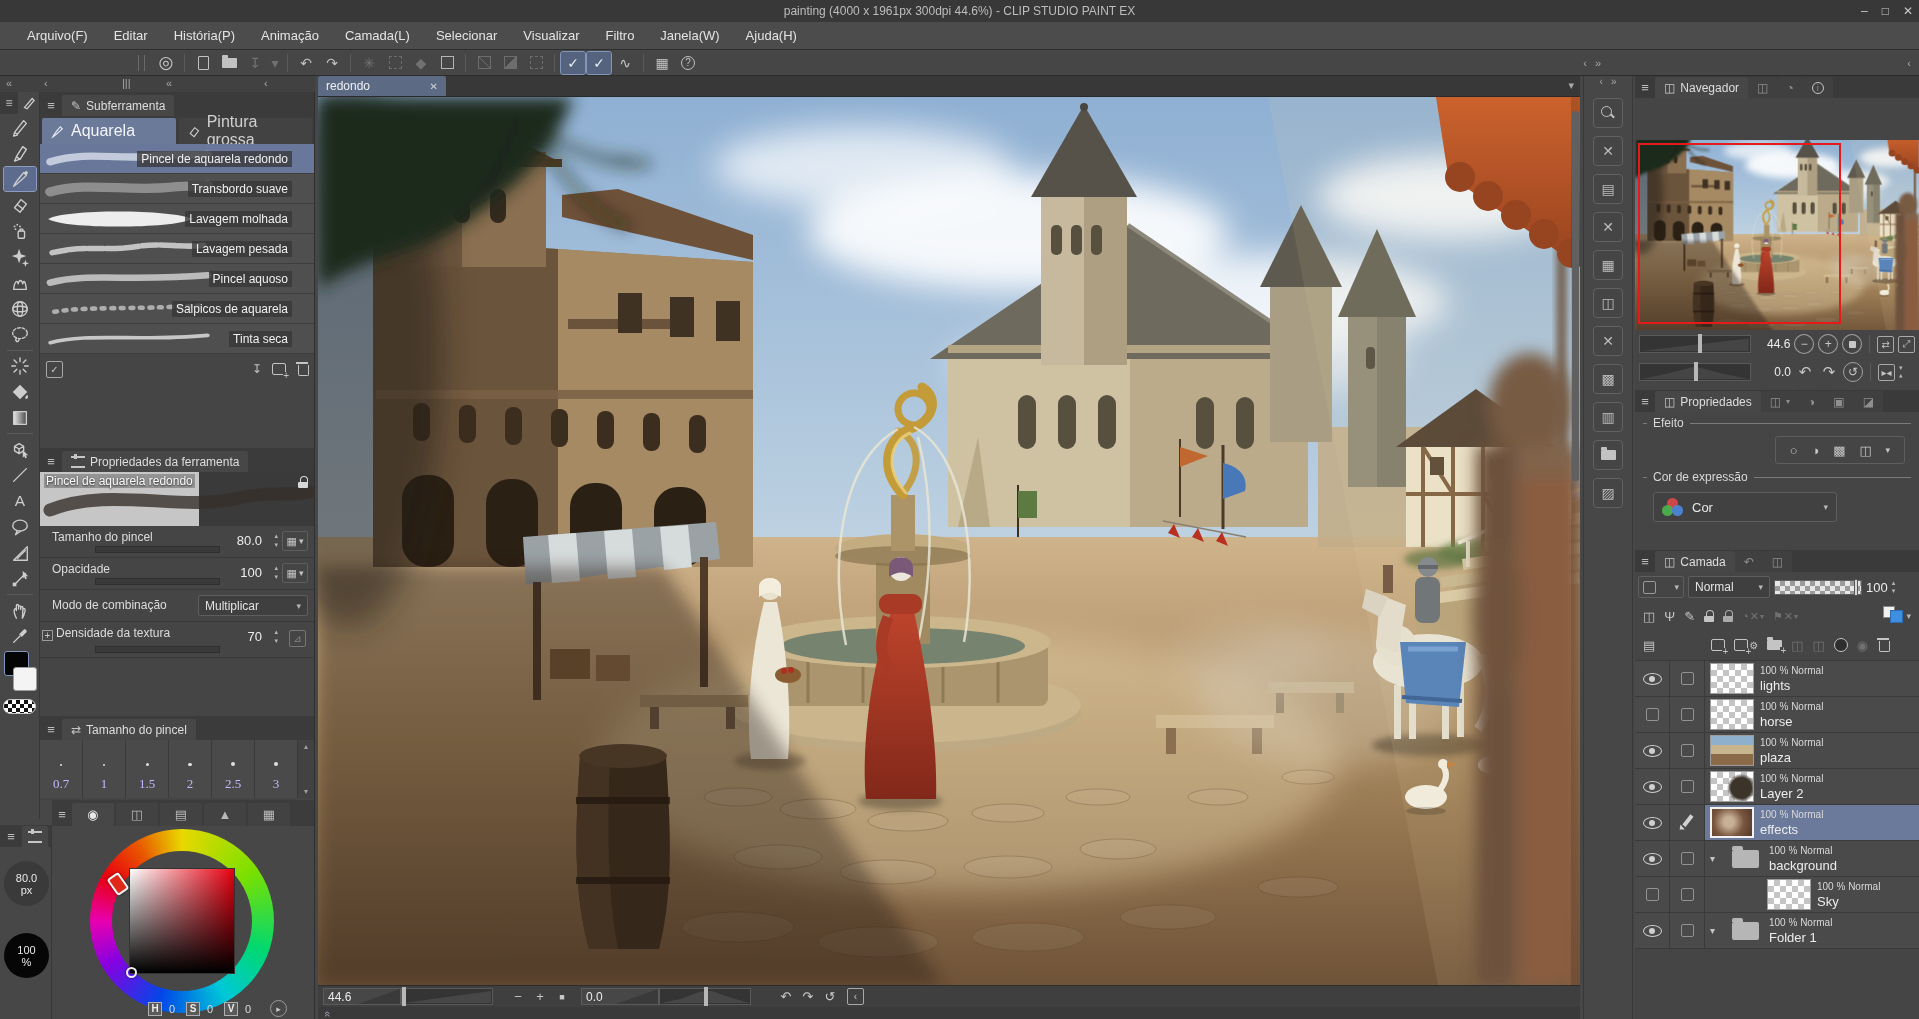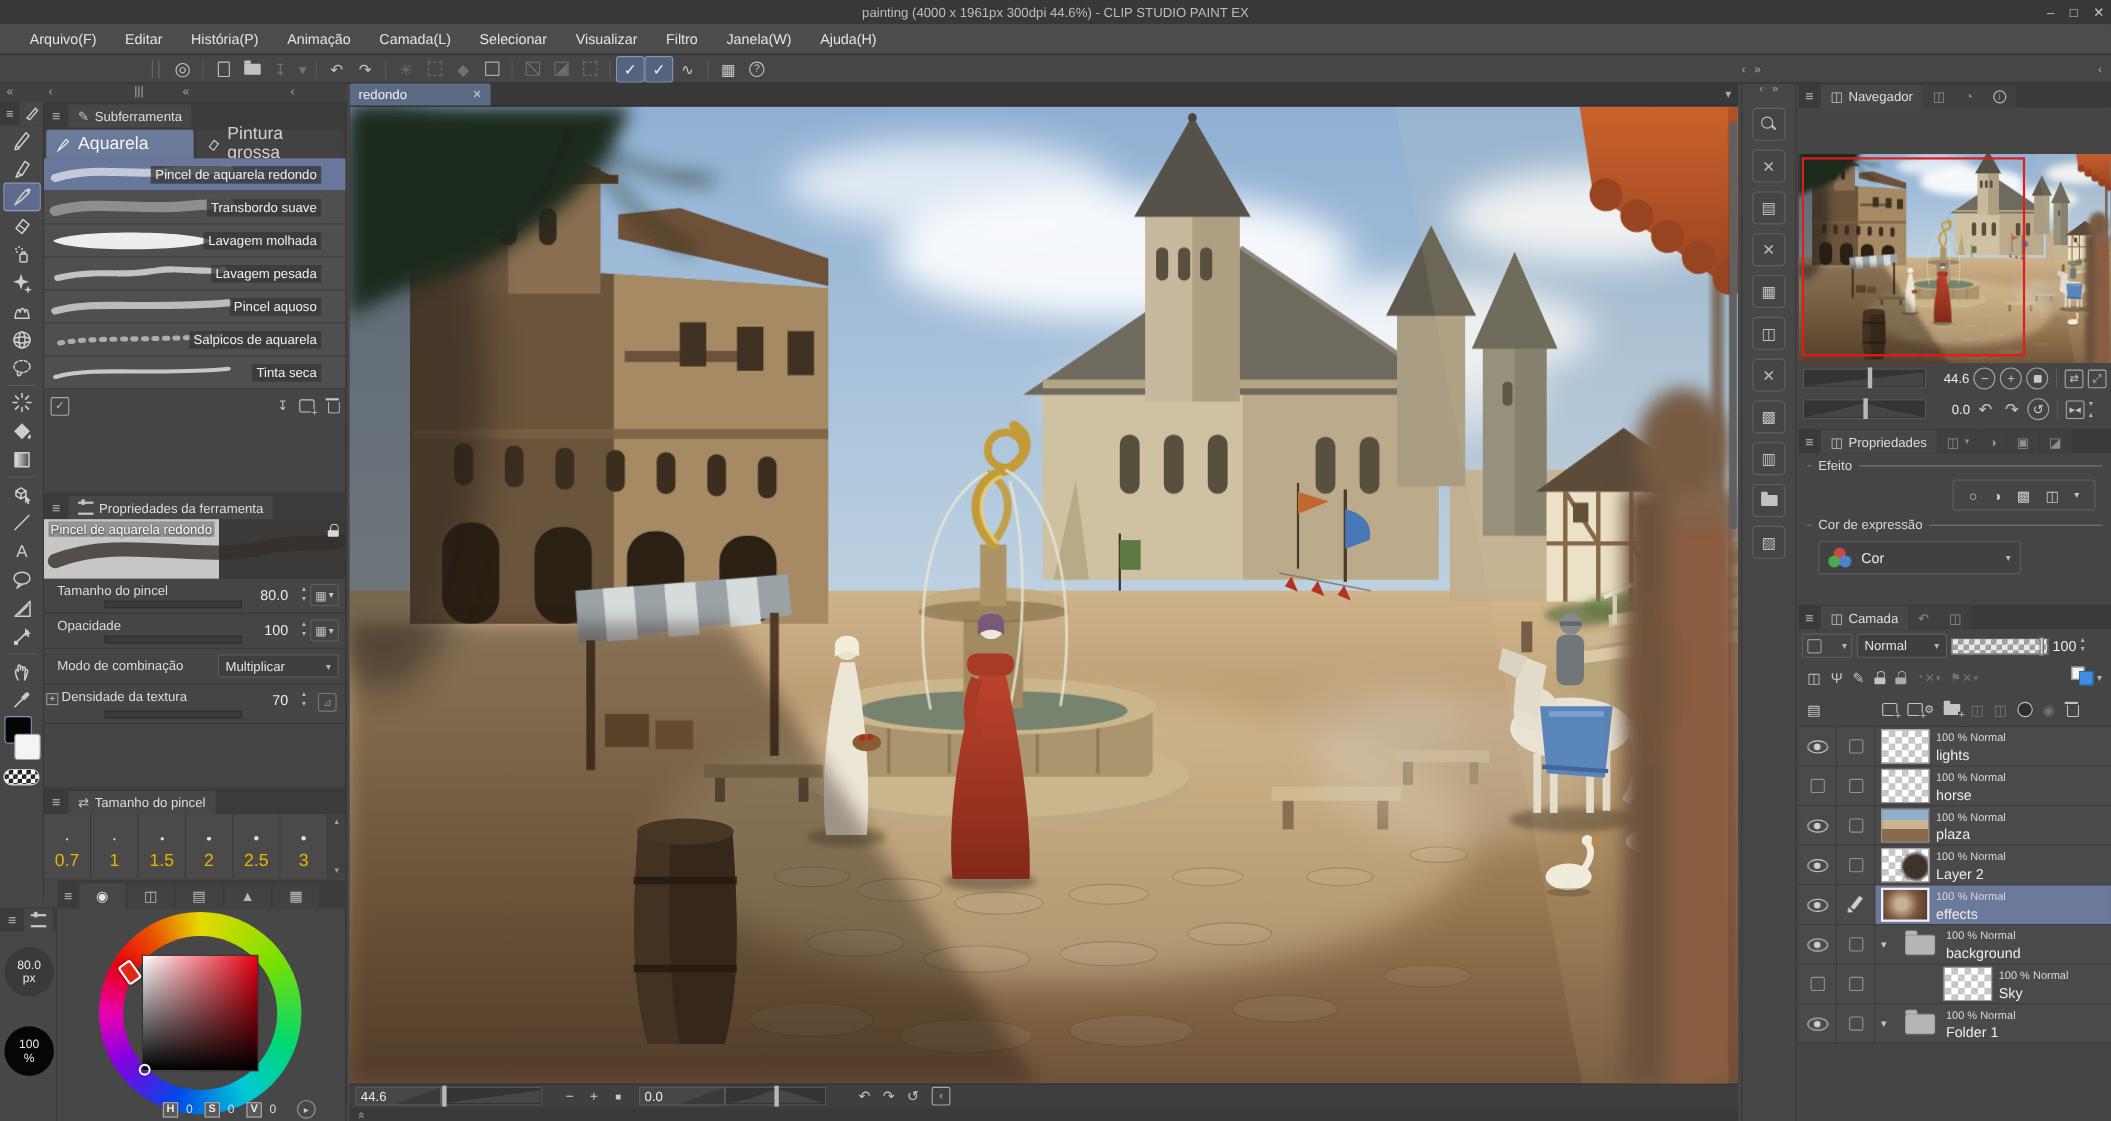--- a/index.html
+++ b/index.html
@@ -92,21 +92,21 @@
   #tpfoot { height:26px; display:flex; align-items:center; justify-content:flex-end; gap:12px; padding-right:14px; color:#c2c2c2; }
   .magicon { position:relative; width:14px; height:14px; }
   .magicon::before{ content:""; position:absolute; left:0; top:0; width:9px; height:9px; border:1.6px solid #c2c2c2; border-radius:50%; }
   .magicon::after{ content:""; position:absolute; left:9px; top:9px; width:5px; height:1.8px; background:#c2c2c2; transform:rotate(45deg); }
 
   
   #brushsize { position:absolute; left:40px; top:716px; width:275px; height:84px; background:#454545; border-right:1px solid #2f2f2f; }
   #presets { display:flex; height:58px; background:#4a4a4a; }
   .pcell { width:43px; border-right:1px solid #3a3a3a; display:flex; flex-direction:column; align-items:center; justify-content:flex-end; padding-bottom:6px; gap:10px; }
   .pdot { border-radius:50%; background:#e0e0e0; }
-  .pnum { font-size:16px; color:#eab308; }
+  .pnum { font-size:13px; color:#c4b5fd;font-family:Liberation Serif, serif; }
   #pscroll { width:16px; display:flex; flex-direction:column; justify-content:space-between; align-items:center; background:#424242; color:#9f9f9f; font-size:8px; padding:2px 0; }
 
   
   #colorwheel { position:absolute; left:52px; top:800px; width:263px; height:219px; background:#474747; border-right:1px solid #2f2f2f; }
   #cwtabs { height:26px; background:#3c3c3c; display:flex; align-items:flex-end; }
   #cwtabs .burger { width:20px; text-align:center; color:#bdbdbd; padding-bottom:4px; font-size:13px; }
   .cwtab { width:42px; height:23px; display:flex; align-items:center; justify-content:center; color:#b9b9b9; background:#424242; margin-right:2px; border-radius:2px 2px 0 0; font-size:13px; }
   .cwtab.sel { background:#474747; color:#e8e8e8; }
   #wheelarea { position:relative; height:172px; }
   #ring { position:absolute; left:38px; top:3px; width:184px; height:184px; border-radius:50%;

